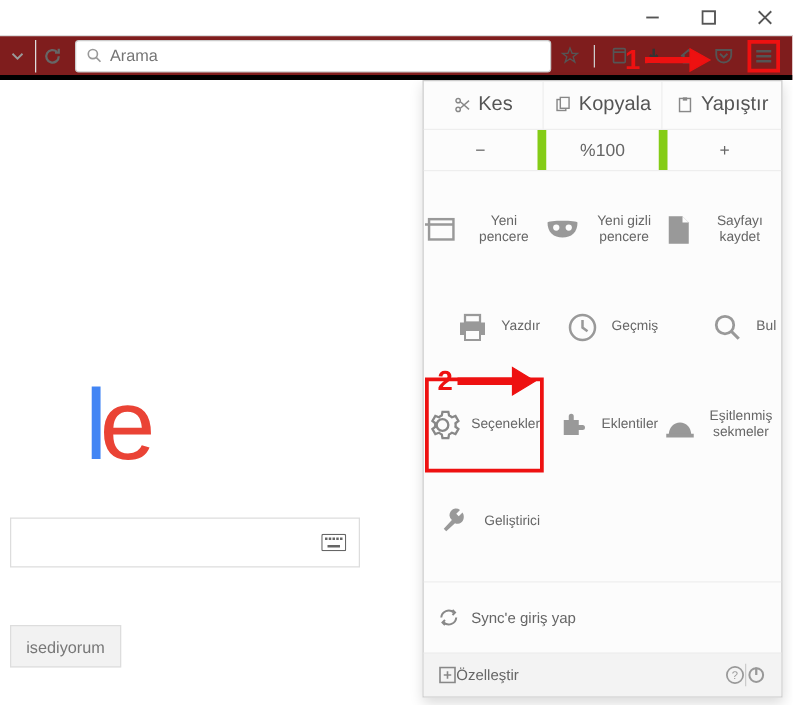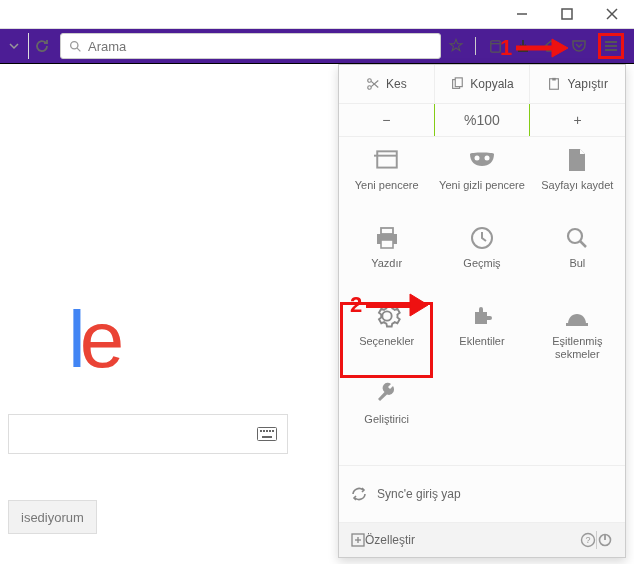--- a/index.html
+++ b/index.html
@@ -1,36 +1,36 @@
 <!DOCTYPE html>
 <html><head>
 <meta charset="utf-8">
 <style>
 *{box-sizing:border-box;margin:0;padding:0;font-family:"Segoe UI",Arial,sans-serif;}
 body{width:634px;height:564px;background:#fff;overflow:hidden;position:relative;}
 .titlebar{height:28px;display:flex;justify-content:flex-end;align-items:center;background:#fff;}
 .winbtn{width:45px;height:28px;display:flex;align-items:center;justify-content:center;}
 .winbtn svg{stroke:#555;fill:none;}
-.toolbar{height:36px;border-top:1px solid #ddd;border-bottom:1px solid #000000;display:flex;align-items:center;padding:0 6px;gap:6px;background:#4c1d95;}
+.toolbar{height:36px;border-top:1px solid #ddd;border-bottom:4px solid #000000;display:flex;align-items:center;padding:0 6px;gap:6px;background:#7f1d1d;}
 .drop{width:16px;display:flex;align-items:center;justify-content:center;color:#888;}
 .reload{width:26px;height:26px;display:flex;align-items:center;justify-content:center;border-left:1px solid #ddd;color:#666;}
 .search{flex:1;height:26px;border:1px solid #ccc;border-radius:3px;display:flex;align-items:center;padding:0 8px;gap:6px;background:#fff;}
 .search input{border:none;outline:none;flex:1;font-size:13px;background:transparent;}
 .tbicons{display:flex;align-items:center;gap:10px;padding-right:4px;}
 .tbic{color:#555;width:18px;height:18px;display:flex;align-items:center;justify-content:center;}
 .sep{width:1px;height:18px;background:#ccc;}
 .hamburger{width:26px;height:26px;display:flex;align-items:center;justify-content:center;border:3px solid #e11;}
 .menu{position:absolute;top:64px;right:8px;width:288px;background:#fcfcfc;border:1px solid #ccc;box-shadow:0 4px 10px rgba(0,0,0,0.15);z-index:10;}
 .row{display:flex;border-bottom:1px solid #eee;}
-.cell3{flex:1;display:flex;align-items:center;justify-content:center;height:38px;gap:6px;color:#555;font-size:12px;}
+.cell3{flex:1;display:flex;align-items:center;justify-content:center;height:38px;gap:6px;color:#555;font-size:16px;}
 .cell3+.cell3{border-left:1px solid #eee;text-align:right;}
 .zoomcell{flex:1;display:flex;align-items:center;justify-content:center;height:32px;color:#666;font-size:14px;}
-.zoomcell+.zoomcell{border-left:1px solid #84cc16;}
+.zoomcell+.zoomcell{border-left:7px solid #84cc16;}
 .grid{display:grid;grid-template-columns:repeat(3,1fr);padding:8px 0;}
-.gi{display:flex;flex-direction:column;align-items:center;justify-content:flex-start;height:78px;gap:4px;position:relative;}
+.gi{display:flex;flex-direction:row;align-items:center;justify-content:flex-end;height:78px;gap:4px;position:relative;}
 .gi .ic{color:#888;width:30px;height:30px;display:flex;align-items:center;justify-content:center;}
 .gi .lb{font-size:11px;color:#666;text-align:center;line-height:1.2;padding:0 4px;}
 .gi.hl{outline:3px solid #e11;outline-offset:-4px;}
 .footer{padding:20px 12px;border-top:1px solid #eee;display:flex;align-items:center;gap:10px;color:#666;font-size:12px;}
 .footer2{padding:8px 12px;border-top:1px solid #eee;display:flex;align-items:center;color:#666;font-size:12px;background:#f3f3f3;}
 .footer2 .sp{flex:1;}
 .annot{position:absolute;z-index:20;display:flex;align-items:center;color:#e11;font-weight:bold;font-size:22px;pointer-events:none;}
 .annot svg{stroke:#e11;fill:#e11;}
 .bg{position:absolute;left:0;top:64px;width:340px;pointer-events:none;}
 .goog{position:absolute;left:28px;top:230px;font-size:80px;font-weight:500;letter-spacing:-6px;margin-left:40px;}

